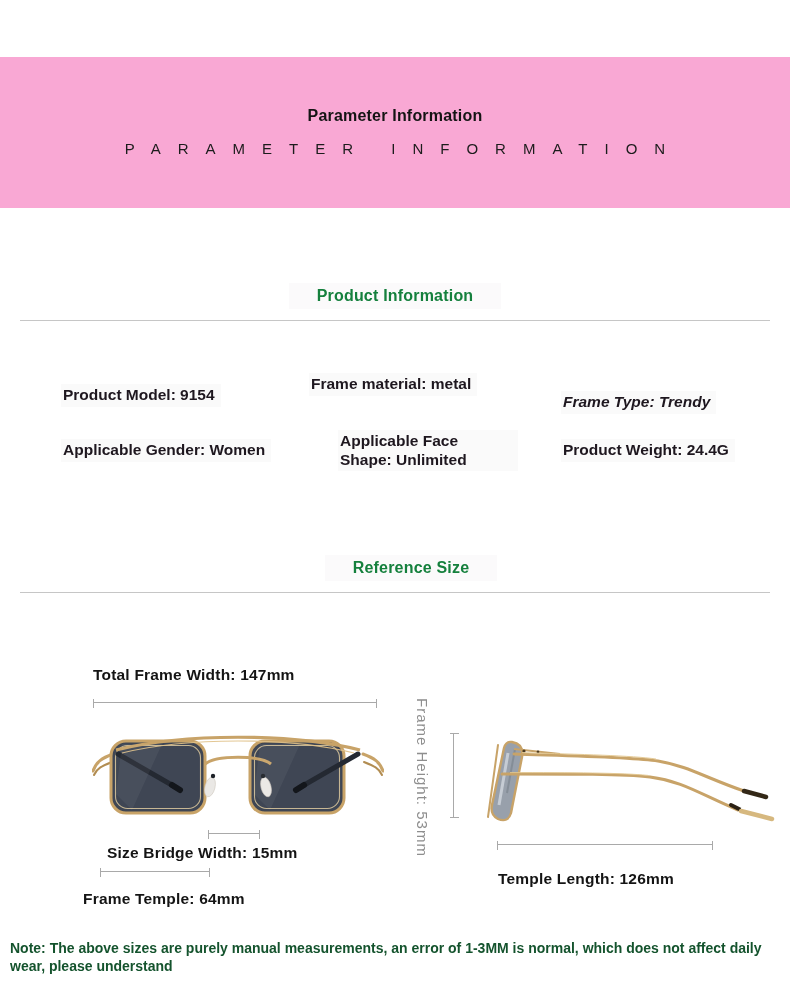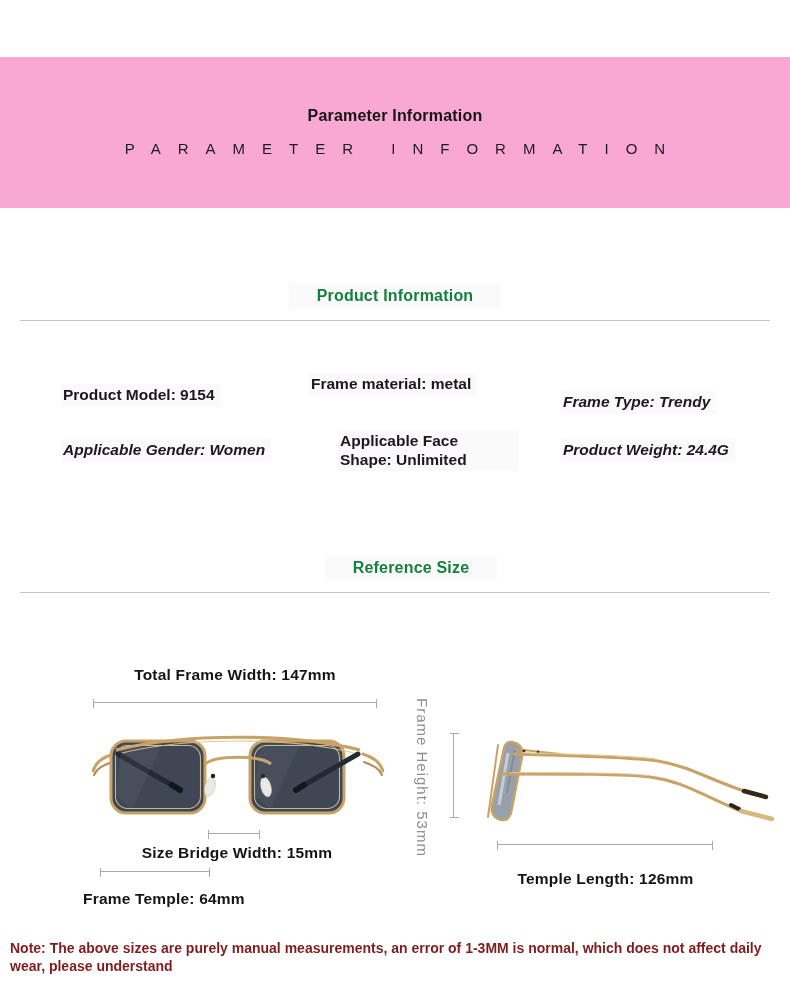--- a/index.html
+++ b/index.html
@@ -47,50 +47,50 @@
   .vline::before,.vline::after{
     content:"";position:absolute;left:-4px;width:9px;height:1px;background:#a9a9a9;
   }
   .vline::before{top:0;} .vline::after{bottom:0;}
 
   
   .mlabel{
     position:absolute;font-size:15.5px;font-weight:bold;color:#141414;
     letter-spacing:.2px;white-space:nowrap;
   }
-  .mlabel.center{text-align:center;}
+  .mlabel.center{text-align:left;}
   .mlabel-vert{
     position:absolute;writing-mode:vertical-rl;font-size:15px;font-weight:500;
     color:#8e8e8e;letter-spacing:1px;white-space:nowrap;
   }
 
   .note{
     position:absolute;left:10px;top:940px;width:772px;
-    font-size:14px;font-weight:bold;color:#7f1d1d;line-height:1.26;
+    font-size:14px;font-weight:bold;color:#14532d;line-height:1.26;
   }
 </style>
 </head>
 <body>
 
 <div class="param-header">
   <div class="param-title">Parameter Information</div>
   <div class="param-subtitle">PARAMETER INFORMATION</div>
 </div>
 
 <div class="section-heading-wrap" style="top:283px;">
   <span class="section-heading">Product Information</span>
 </div>
 <div class="divider" style="top:320px;"></div>
 
 <div class="pcell" style="left:61px;top:384px;">Product Model: 9154</div>
 <div class="pcell" style="left:309px;top:373px;text-align:center;">Frame material: metal</div>
 <div class="pcell" style="left:561px;top:391px;font-style:italic;">Frame Type: Trendy</div>
-<div class="pcell" style="left:61px;top:439px;font-style:italic;">Applicable Gender: Women</div>
+<div class="pcell" style="left:61px;top:439px;">Applicable Gender: Women</div>
 <div class="pcell" style="left:309px;top:430px;width:172px;margin-left:29px;">Applicable Face Shape: Unlimited</div>
-<div class="pcell" style="left:561px;top:439px;font-style:italic;">Product Weight: 24.4G</div>
+<div class="pcell" style="left:561px;top:439px;">Product Weight: 24.4G</div>
 
 <div class="section-heading-wrap" style="top:555px;padding-left:16px;">
   <span class="section-heading">Reference Size</span>
 </div>
 <div class="divider" style="top:592px;"></div>
 
 <div class="mlabel center" style="left:93px;top:666px;width:284px;">Total Frame Width: 147mm</div>
 <div class="hline" style="left:93px;top:702px;width:284px;"></div>
 
 <svg class="abs" style="left:92px;top:724px;" width="292" height="108" viewBox="0 0 292 108">

